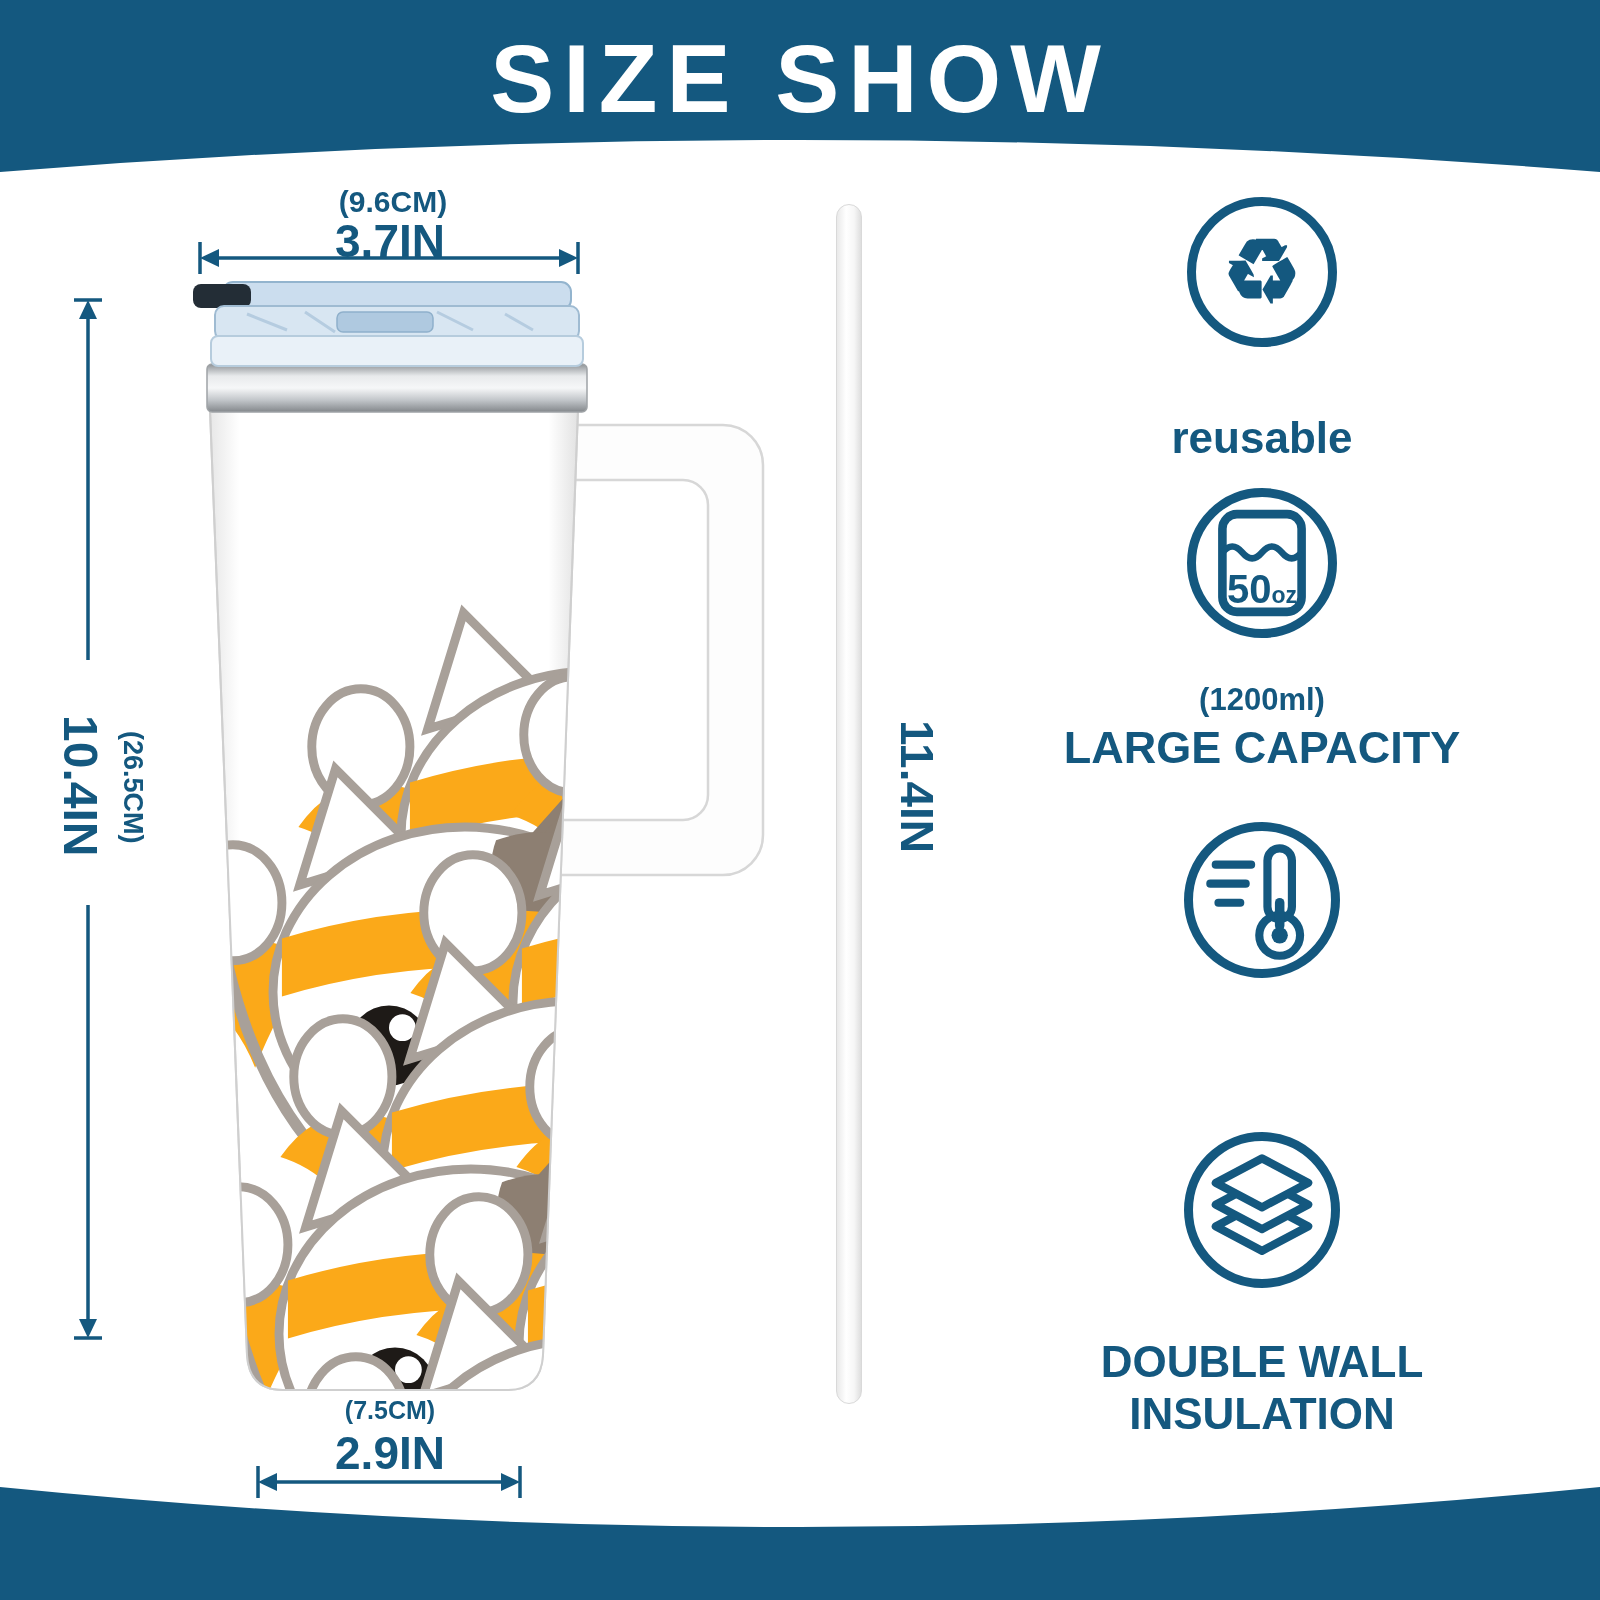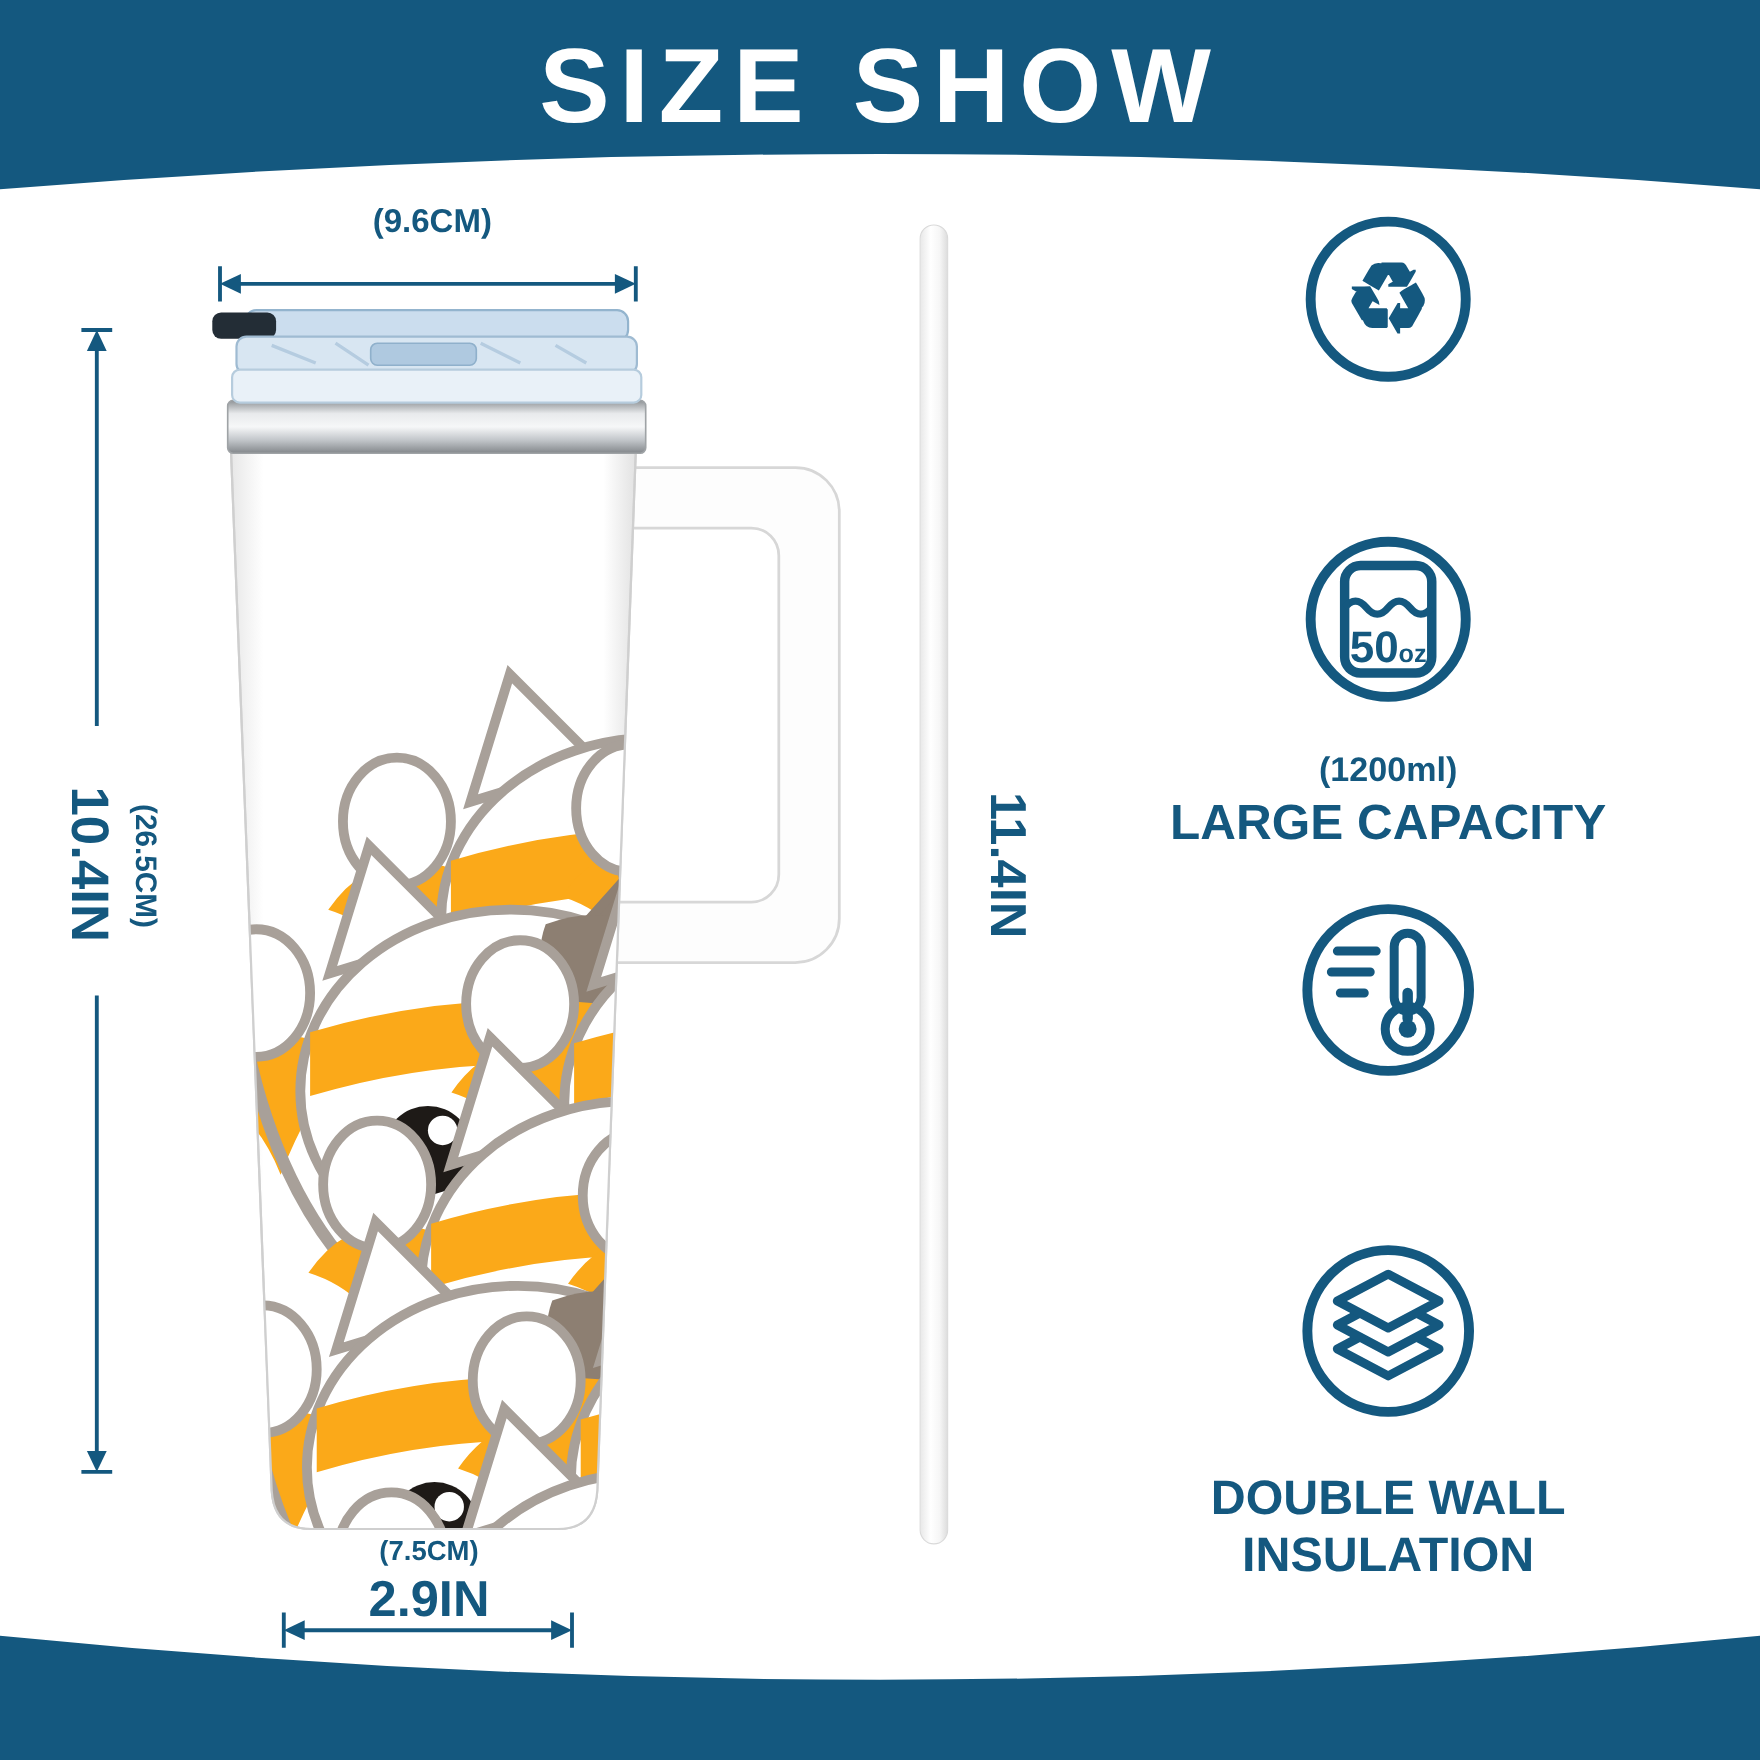--- a/index.html
+++ b/index.html
@@ -136,32 +136,34 @@
       <polygon points="88,1338 79,1319 97,1319" stroke="none"></polygon>
 
       <path d="M258,1466 V1498 M520,1466 V1498" fill="none"></path>
       <path d="M270,1482 H508" fill="none"></path>
       <polygon points="258,1482 277,1473 277,1491" stroke="none"></polygon>
       <polygon points="520,1482 501,1473 501,1491" stroke="none"></polygon>
     </g>
   </svg>
 
   <div class="dim-h" style="left:243px;top:185px;width:300px;font-size:30px">(9.6CM)</div>
+  <div class="dim-h" style="left:240px;top:214px;width:300px;font-size:46px">3.7IN</div>
 
   <div class="dim-v" style="left:50px;top:666px;height:240px;width:58px;font-size:48px">10.4IN</div>
   <div class="dim-v" style="left:112px;top:690px;height:195px;width:36px;font-size:27px">(26.5CM)</div>
 
   <div class="dim-h" style="left:240px;top:1396px;width:300px;font-size:25px">(7.5CM)</div>
   <div class="dim-h" style="left:240px;top:1426px;width:300px;font-size:46px">2.9IN</div>
 
   <div class="dim-v" style="left:890px;top:666px;height:240px;width:54px;font-size:46px">11.4IN</div>
 
   <div class="icon-circle" style="left:1187px;top:197px;width:150px;height:150px">
     <span class="recycle-glyph">♻</span>
   </div>
+  <div class="feat-label" style="left:1062px;top:412px;width:400px;font-size:44px">reusable</div>
 
   <div class="icon-circle" style="left:1187px;top:488px;width:150px;height:150px">
     <svg width="132" height="132" viewBox="-50 -50 100 100">
       <rect x="-30" y="-37" width="60" height="74" rx="11" fill="none" stroke="#14587F" stroke-width="6.5"></rect>
       <path d="M-30,-8 q7.5,-9 15,0 q7.5,9 15,0 q7.5,-9 15,0 q7.5,9 15,0" fill="none" stroke="#14587F" stroke-width="5"></path>
     </svg>
     <div class="cap-badge">
       <span>50</span><span class="oz">oz</span>
     </div>
   </div>

